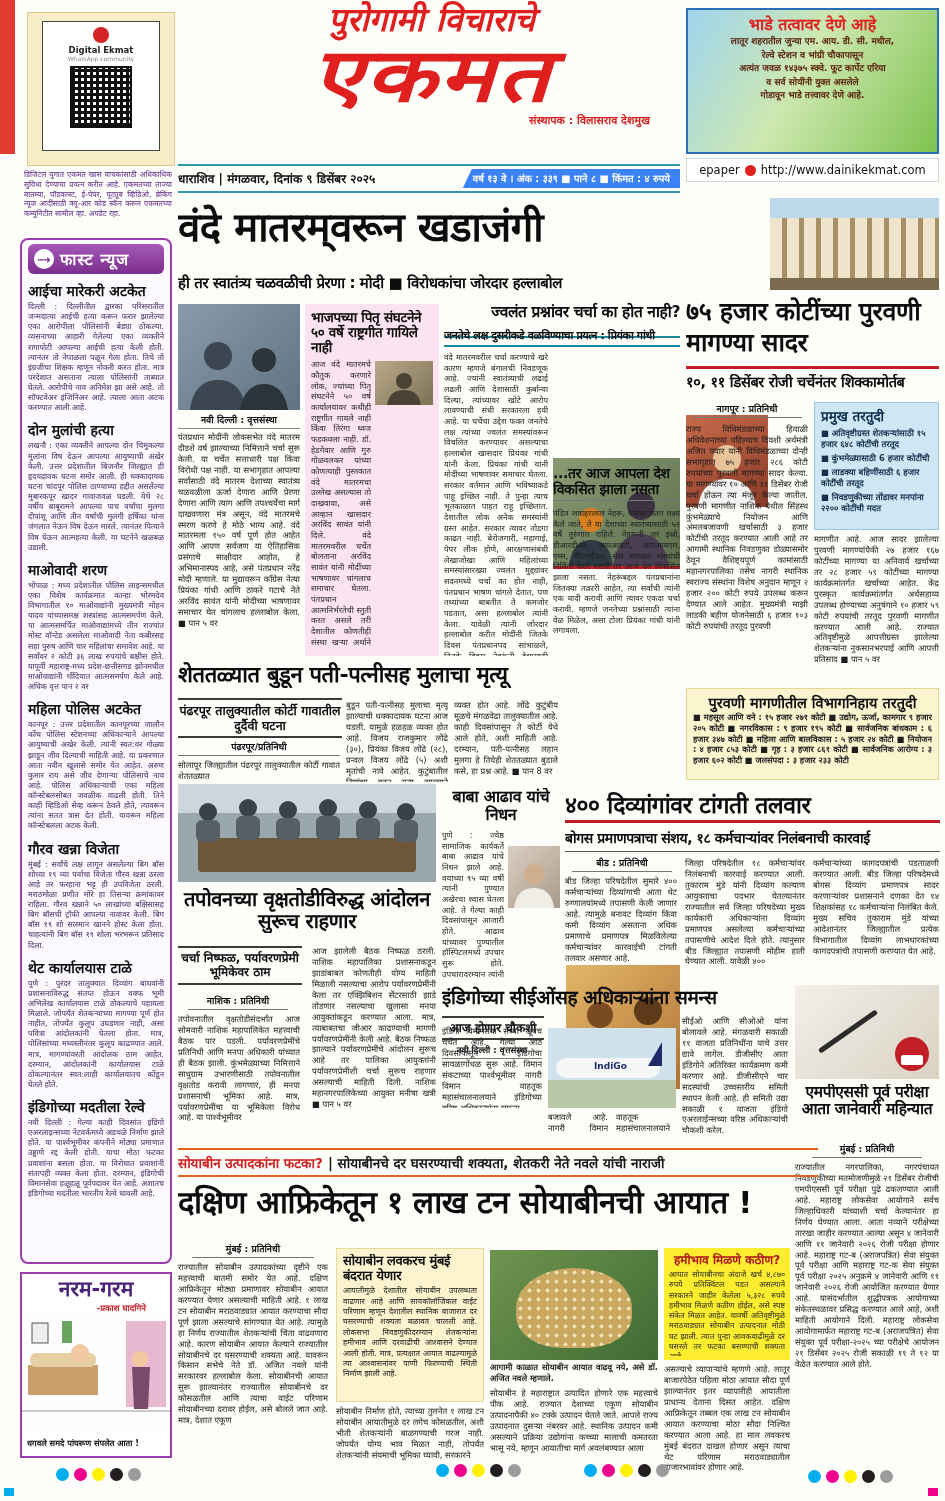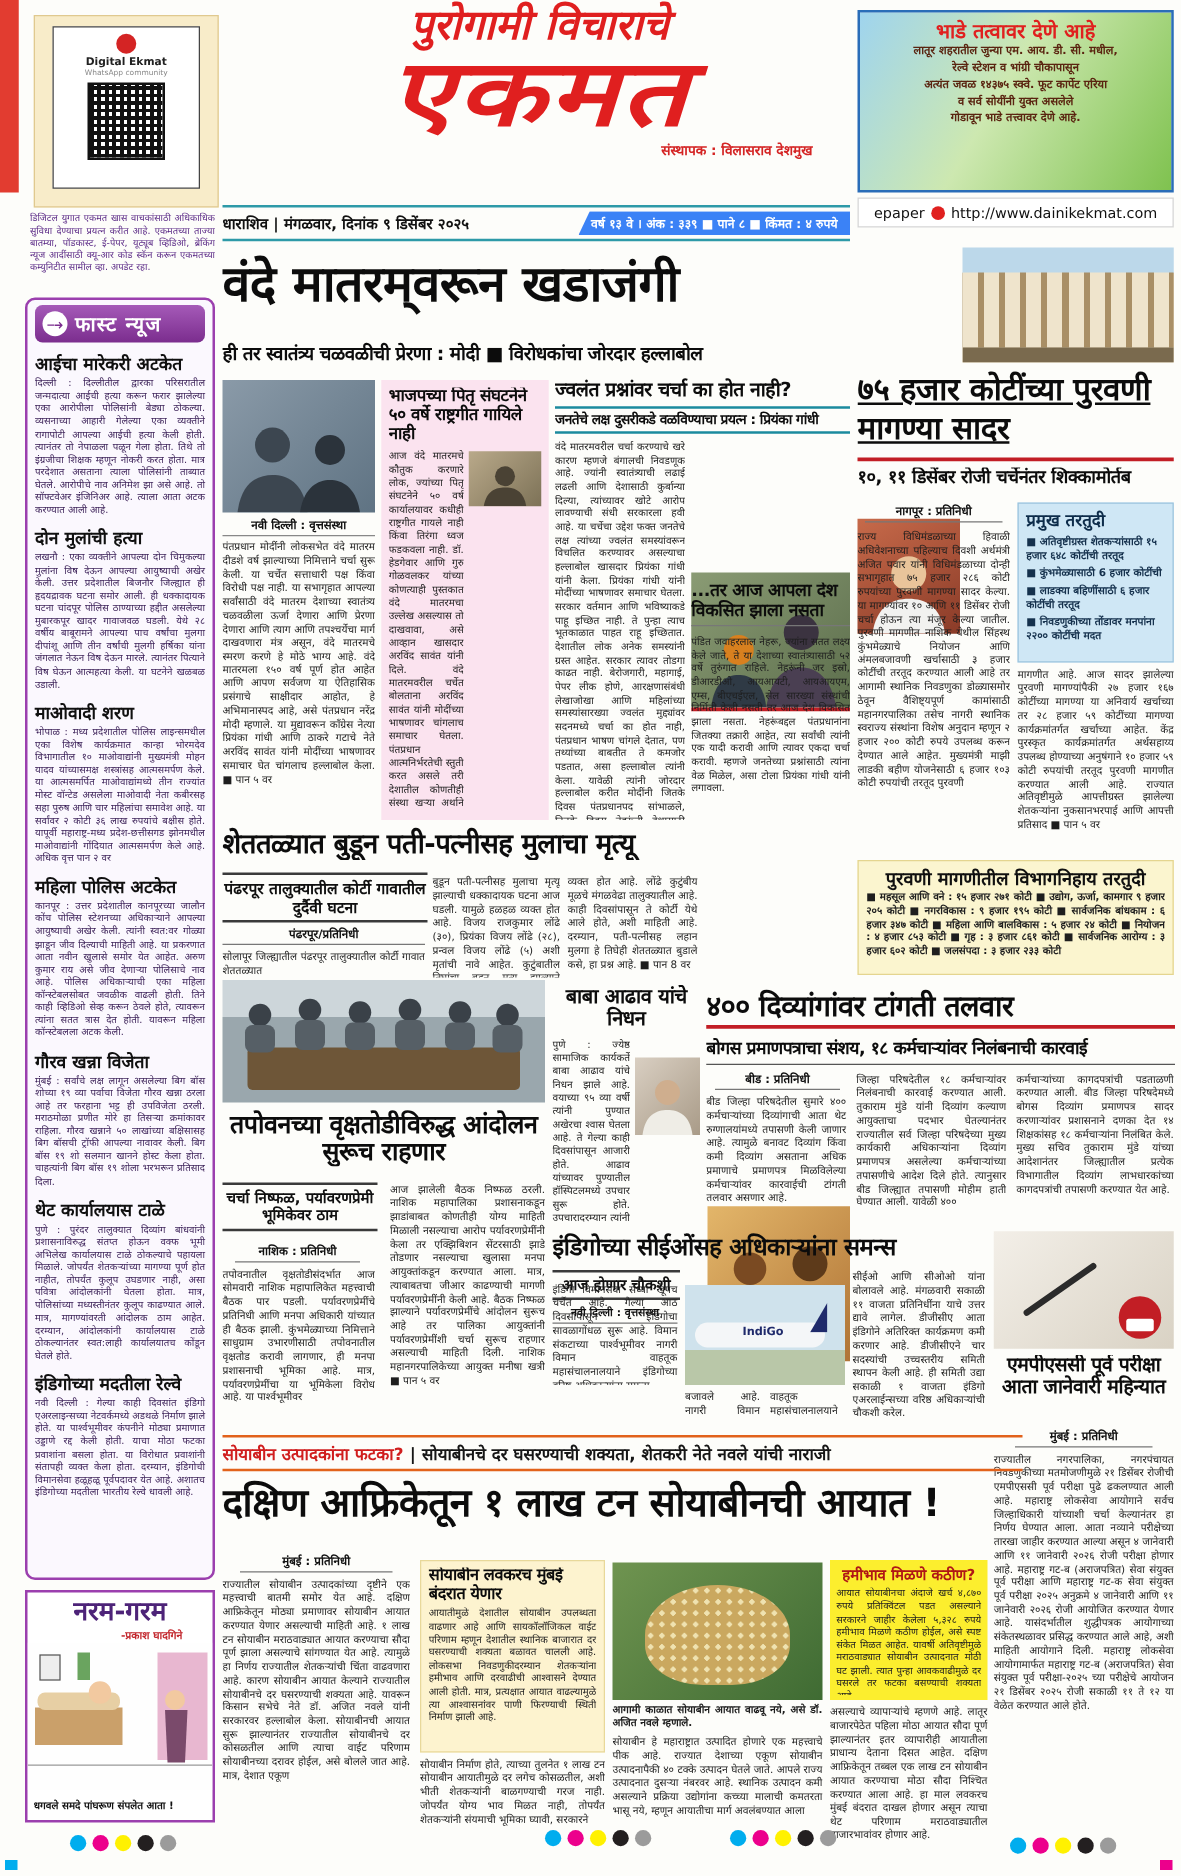--- a/index.html
+++ b/index.html
@@ -156,21 +156,21 @@
     <div class="hl2" style="font-size:13.5px;margin-bottom:4px;">भाजपच्या पितृ संघटनेने ५० वर्षे राष्ट्रगीत गायिले नाही</div>
     <div class="photo" style="float:right;width:58px;height:44px;margin:2px 0 2px 4px;background:linear-gradient(135deg,#b9a98a,#7d7257);">
       <svg width="58" height="36" viewBox="0 0 58 36">
           <circle cx="29" cy="12" r="8" fill="#4a4234"></circle>
           <path d="M12 36c2-12 9-15 17-15s15 3 17 15z" fill="#4a4234"></path>
         </svg>
     </div>
     <div class="bt" style="font-size:8.1px;height:286px;">आज वंदे मातरमचे कौतुक करणारे लोक, ज्यांच्या पितृ संघटनेने ५० वर्ष कार्यालयावर कधीही राष्ट्रगीत गायले नाही किंवा तिरंगा ध्वज फडकवला नाही. डॉ. हेडगेवार आणि गुरु गोळवलकर यांच्या कोणत्याही पुस्तकात वंदे मातरमचा उल्लेख असल्यास तो दाखवावा, असे आव्हान खासदार अरविंद सावंत यांनी दिले. वंदे मातरमवरील चर्चेत बोलताना अरविंद सावंत यांनी मोदींच्या भाषणावर चांगलाच समाचार घेतला. पंतप्रधान आत्मनिर्भरतेची स्तुती करत असले तरी देशातील कोणतीही संस्था खऱ्या अर्थाने आत्मनिर्भर नाही आणि आत्मभान राखून काम करत नाही. ज्या मातृभूमीची स्तुती केली जाते, तिथे लोकांना न्यायाची मागणी करावी लागत आहे, असा हल्लाबोलही त्यांनी केला.</div>
   </div>
 
-  <div class="a hl" style="left:444px;top:300px;width:236px;font-size:15.5px;border-bottom:2px solid #1b8a9e;padding-bottom:3px;">ज्वलंत प्रश्नांवर चर्चा का होत नाही?</div>
+  <div class="a hl" style="left:444px;top:300px;width:236px;font-size:15.5px;border-bottom:2px solid #1b8a9e;padding-bottom:14px;text-align:right;">ज्वलंत प्रश्नांवर चर्चा का होत नाही?</div>
   <div class="a hl" style="left:444px;top:327px;width:236px;font-size:11px;border-bottom:2px solid #1b8a9e;padding-bottom:3px;">जनतेचे लक्ष दुसरीकडे वळविण्याचा प्रयत्न : प्रियंका गांधी</div>
   <div class="a bt" style="left:444px;top:352px;width:104px;height:304px;font-size:8.1px;">वंदे मातरमवरील चर्चा करण्याचे खरे कारण म्हणजे बंगालची निवडणूक आहे. ज्यांनी स्वातंत्र्याची लढाई लढली आणि देशासाठी कुर्बान्या दिल्या, त्यांच्यावर खोटे आरोप लावण्याची संधी सरकारला हवी आहे. या चर्चेचा उद्देश फक्त जनतेचे लक्ष त्यांच्या ज्वलंत समस्यांवरून विचलित करण्यावर असल्याचा हल्लाबोल खासदार प्रियंका गांधी यांनी केला. प्रियंका गांधी यांनी मोदींच्या भाषणावर समाचार घेतला. सरकार वर्तमान आणि भविष्याकडे पाहू इच्छित नाही. ते पुन्हा त्याच भूतकाळात पाहत राहू इच्छितात. देशातील लोक अनेक समस्यांनी ग्रस्त आहेत. सरकार त्यावर तोडगा काढत नाही. बेरोजगारी, महागाई, पेपर लीक होणे, आरक्षणासंबंधी लेखाजोखा आणि महिलांच्या समस्यांसारख्या ज्वलंत मुद्द्यांवर सदनमध्ये चर्चा का होत नाही, पंतप्रधान भाषण चांगले देतात, पण तथ्यांच्या बाबतीत ते कमजोर पडतात, असा हल्लाबोल त्यांनी केला. यावेळी त्यांनी जोरदार हल्लाबोल करीत मोदींनी जितके दिवस पंतप्रधानपद सांभाळले, तितके दिवस नेहरूंनी देशासाठी वनवास भोगला, असेही त्या म्हणाल्या.</div>
   <div class="a photo" style="left:553px;top:352px;width:127px;height:108px;background:linear-gradient(135deg,#8a9b74,#5c6e4c);
               border-bottom:3px solid #c21e25;">
     <svg width="127" height="86" viewBox="0 0 127 86">
         <circle cx="38" cy="40" r="12" fill="#d8801f"></circle>
         <path d="M16 86c2-20 12-26 22-26s20 6 22 26z" fill="#2f3a45"></path>
         <circle cx="88" cy="26" r="14" fill="#3b3340"></circle>
         <path d="M60 86c4-26 16-32 28-32s24 8 28 32z" fill="#4a3f52"></path>
       </svg>
@@ -183,21 +183,21 @@
         <circle cx="41" cy="22" r="14" fill="#e9c49a"></circle>
         <path d="M12 70c3-22 16-28 29-28s26 6 29 28z" fill="#f2f2f0"></path>
       </svg>
   </div>
   <div class="a" style="left:770px;top:198px;width:169px;height:92px;overflow:hidden;
               background:linear-gradient(#bcd8ea 0 22%,#d9c9a8 22% 100%);">
     <div style="position:absolute;left:0;top:20px;width:169px;height:60px;
                 background:repeating-linear-gradient(90deg,#efe4cc 0 12px,#a98f66 12px 17px);"></div>
     <div style="position:absolute;left:0;bottom:0;width:169px;height:12px;background:#7a6a4e;"></div>
   </div>
-  <div class="a hl2" style="left:686px;top:296px;width:253px;font-size:25px;line-height:1.25;text-decoration:underline;">७५ हजार कोटींच्या पुरवणी मागण्या सादर</div>
+  <div class="a hl2" style="left:686px;top:296px;width:253px;font-size:25px;line-height:1.25;">७५ हजार कोटींच्या पुरवणी मागण्या सादर</div>
   <div class="a rule-red" style="left:686px;top:366px;width:253px;"></div>
   <div class="a hl2" style="left:686px;top:374px;width:253px;font-size:14.5px;">१०, ११ डिसेंबर रोजी चर्चेनंतर शिक्कामोर्तब</div>
   <div class="a byl" style="left:692px;top:402px;width:110px;border-bottom:1px solid #777;padding-bottom:2px;">नागपूर : प्रतिनिधी</div>
   <div class="a bt" style="left:686px;top:424px;width:122px;height:260px;">राज्य विधिमंडळाच्या हिवाळी अधिवेशनाच्या पहिल्याच दिवशी अर्थमंत्री अजित पवार यांनी विधिमंडळाच्या दोन्ही सभागृहात ७५ हजार २८६ कोटी रुपयांच्या पुरवणी मागण्या सादर केल्या. या मागण्यांवर १० आणि ११ डिसेंबर रोजी चर्चा होऊन त्या मंजूर केल्या जातील. पुरवणी मागणीत नाशिक येथील सिंहस्थ कुंभमेळ्याचे नियोजन आणि अंमलबजावणी खर्चासाठी ३ हजार कोटींची तरतूद करण्यात आली आहे तर आगामी स्थानिक निवडणुका डोळ्यासमोर ठेवून वैशिष्ट्यपूर्ण कामांसाठी महानगरपालिका तसेच नागरी स्थानिक स्वराज्य संस्थांना विशेष अनुदान म्हणून २ हजार २०० कोटी रुपये उपलब्ध करून देण्यात आले आहेत. मुख्यमंत्री माझी लाडकी बहीण योजनेसाठी ६ हजार १०३ कोटी रुपयांची तरतूद पुरवणी</div>
   <div class="a" style="left:814px;top:402px;width:125px;height:128px;background:#cfe7f5;border:1px solid #9cc4dd;
               box-sizing:border-box;padding:4px 6px;overflow:hidden;">
     <div style="font-size:13.5px;font-weight:800;color:#0d2c4a;margin-bottom:2px;">प्रमुख तरतुदी</div>
     <div class="bullets">
       <div>अतिवृष्टीग्रस्त शेतकऱ्यांसाठी १५ हजार ६४८ कोटींची तरतूद</div>
       <div>कुंभमेळ्यासाठी 6 हजार कोटींची</div>

